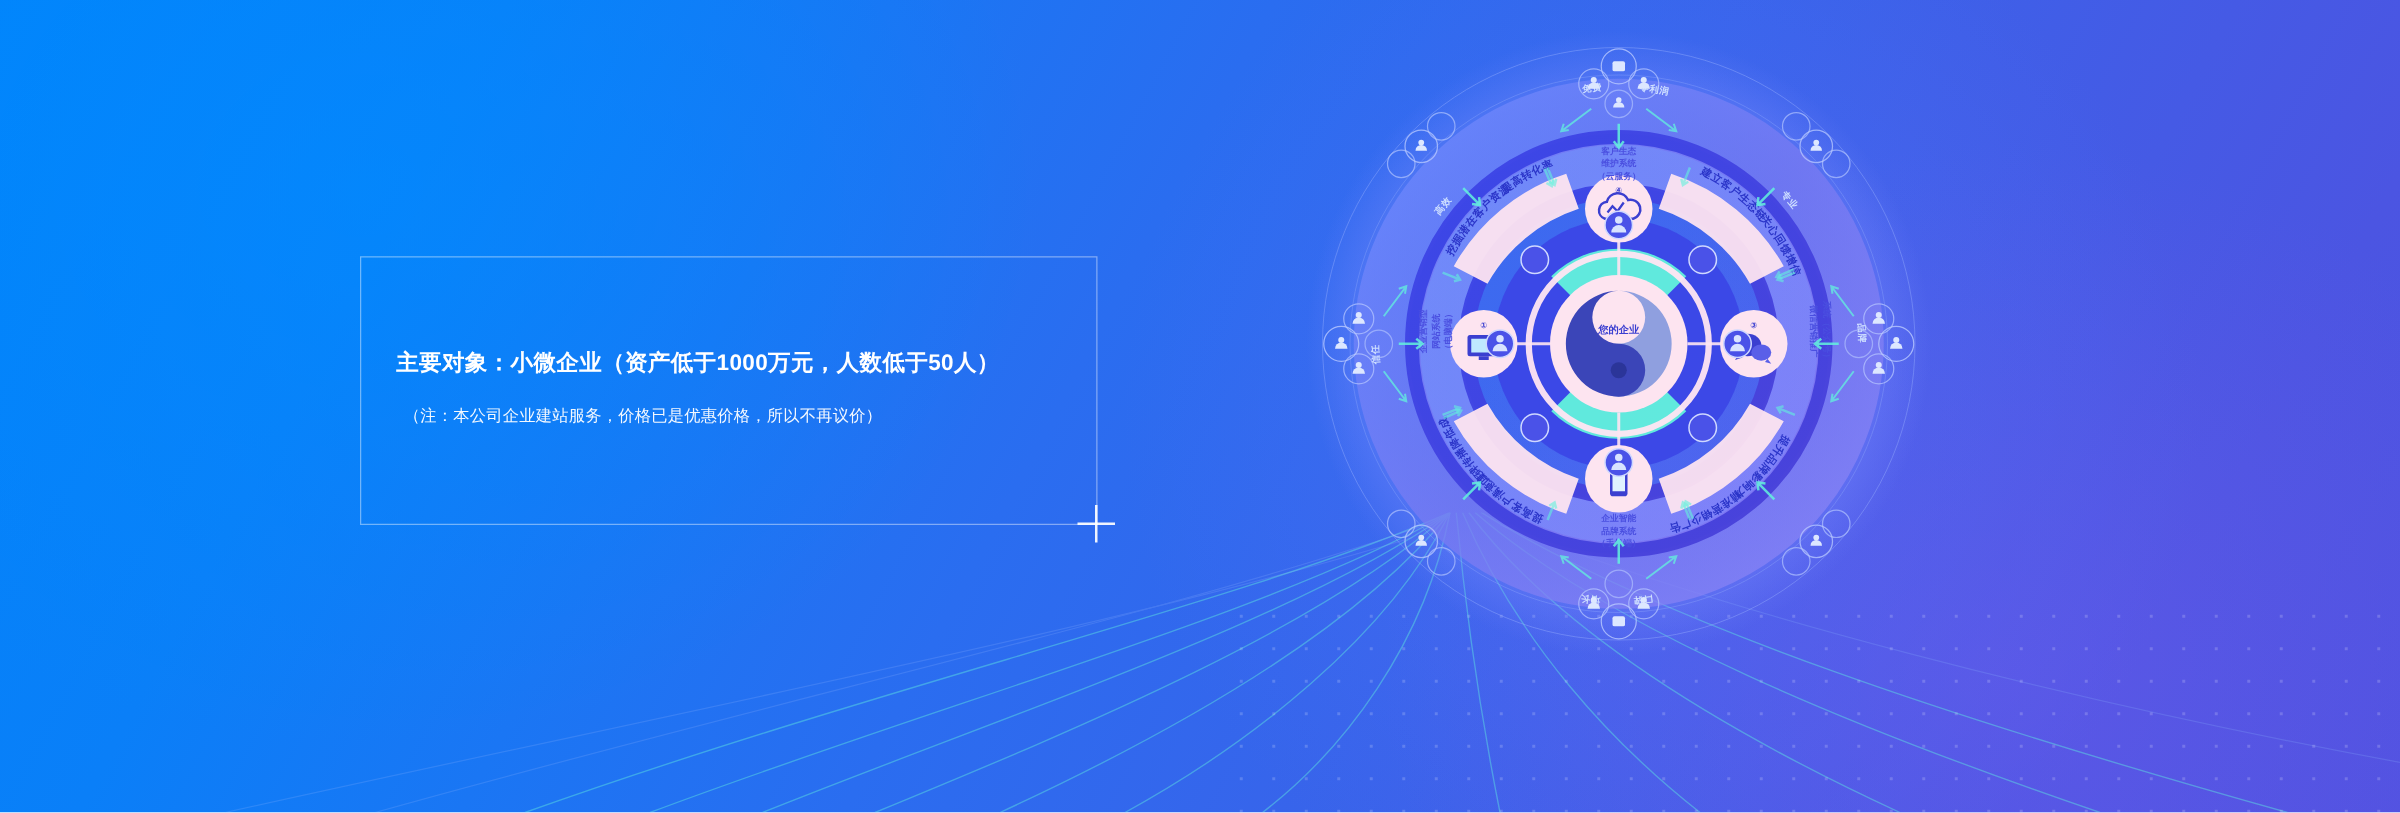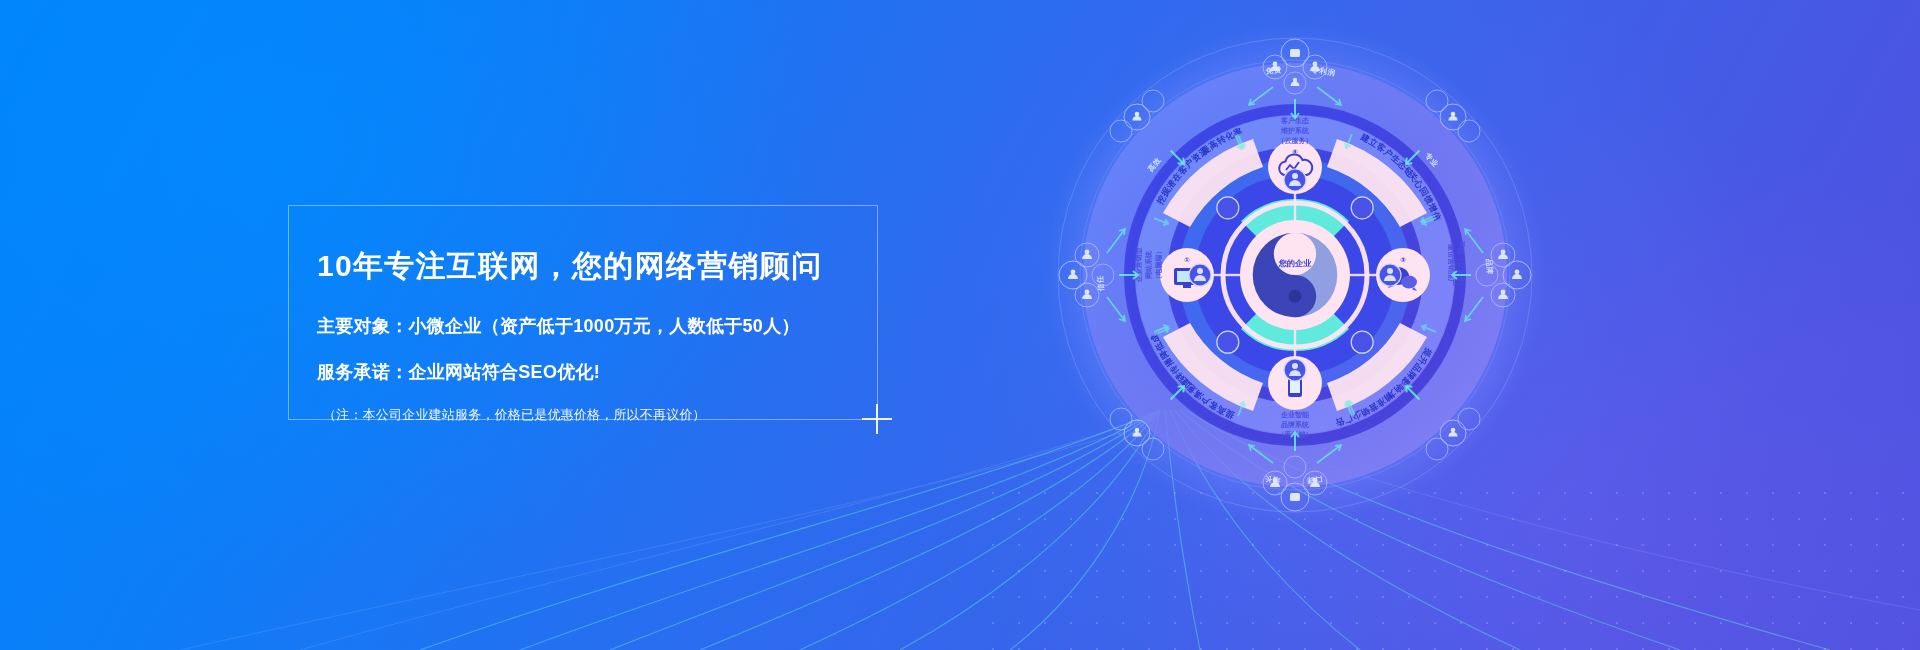--- a/index.html
+++ b/index.html
@@ -153,23 +153,21 @@
     <g fill="none" stroke="#8fb4ff" stroke-width="1" opacity="0.22">
       <path d="M1140 10 C 940 80, 620 150, 300 240"></path>
       <path d="M1130 20 C 900 90, 540 160, 180 240"></path>
       <path d="M1200 10 C 1380 80, 1650 150, 1920 200"></path>
     </g>
   </svg>
 
   <div class="dots"></div>
 
   <div id="text-panel">
-    <div class="headline">10年专注互联网，您的网络营销顾问</div>
     <div class="sub sub-1">主要对象：小微企业（资产低于1000万元，人数低于50人）</div>
-    <div class="sub sub-2">服务承诺：企业网站符合SEO优化!</div>
     <div class="note">（注：本公司企业建站服务，价格已是优惠价格，所以不再议价）</div>
     <span class="plus"></span>
   </div>
 
   <div id="infographic">
   <svg viewBox="0 0 520 520" xmlns="http://www.w3.org/2000/svg">
     <defs>
       <radialGradient id="halo" cx="50%" cy="50%" r="50%">
         <stop offset="55%" stop-color="#5a6ef0" stop-opacity="0"></stop>
         <stop offset="85%" stop-color="#7d8bff" stop-opacity="0.30"></stop>

